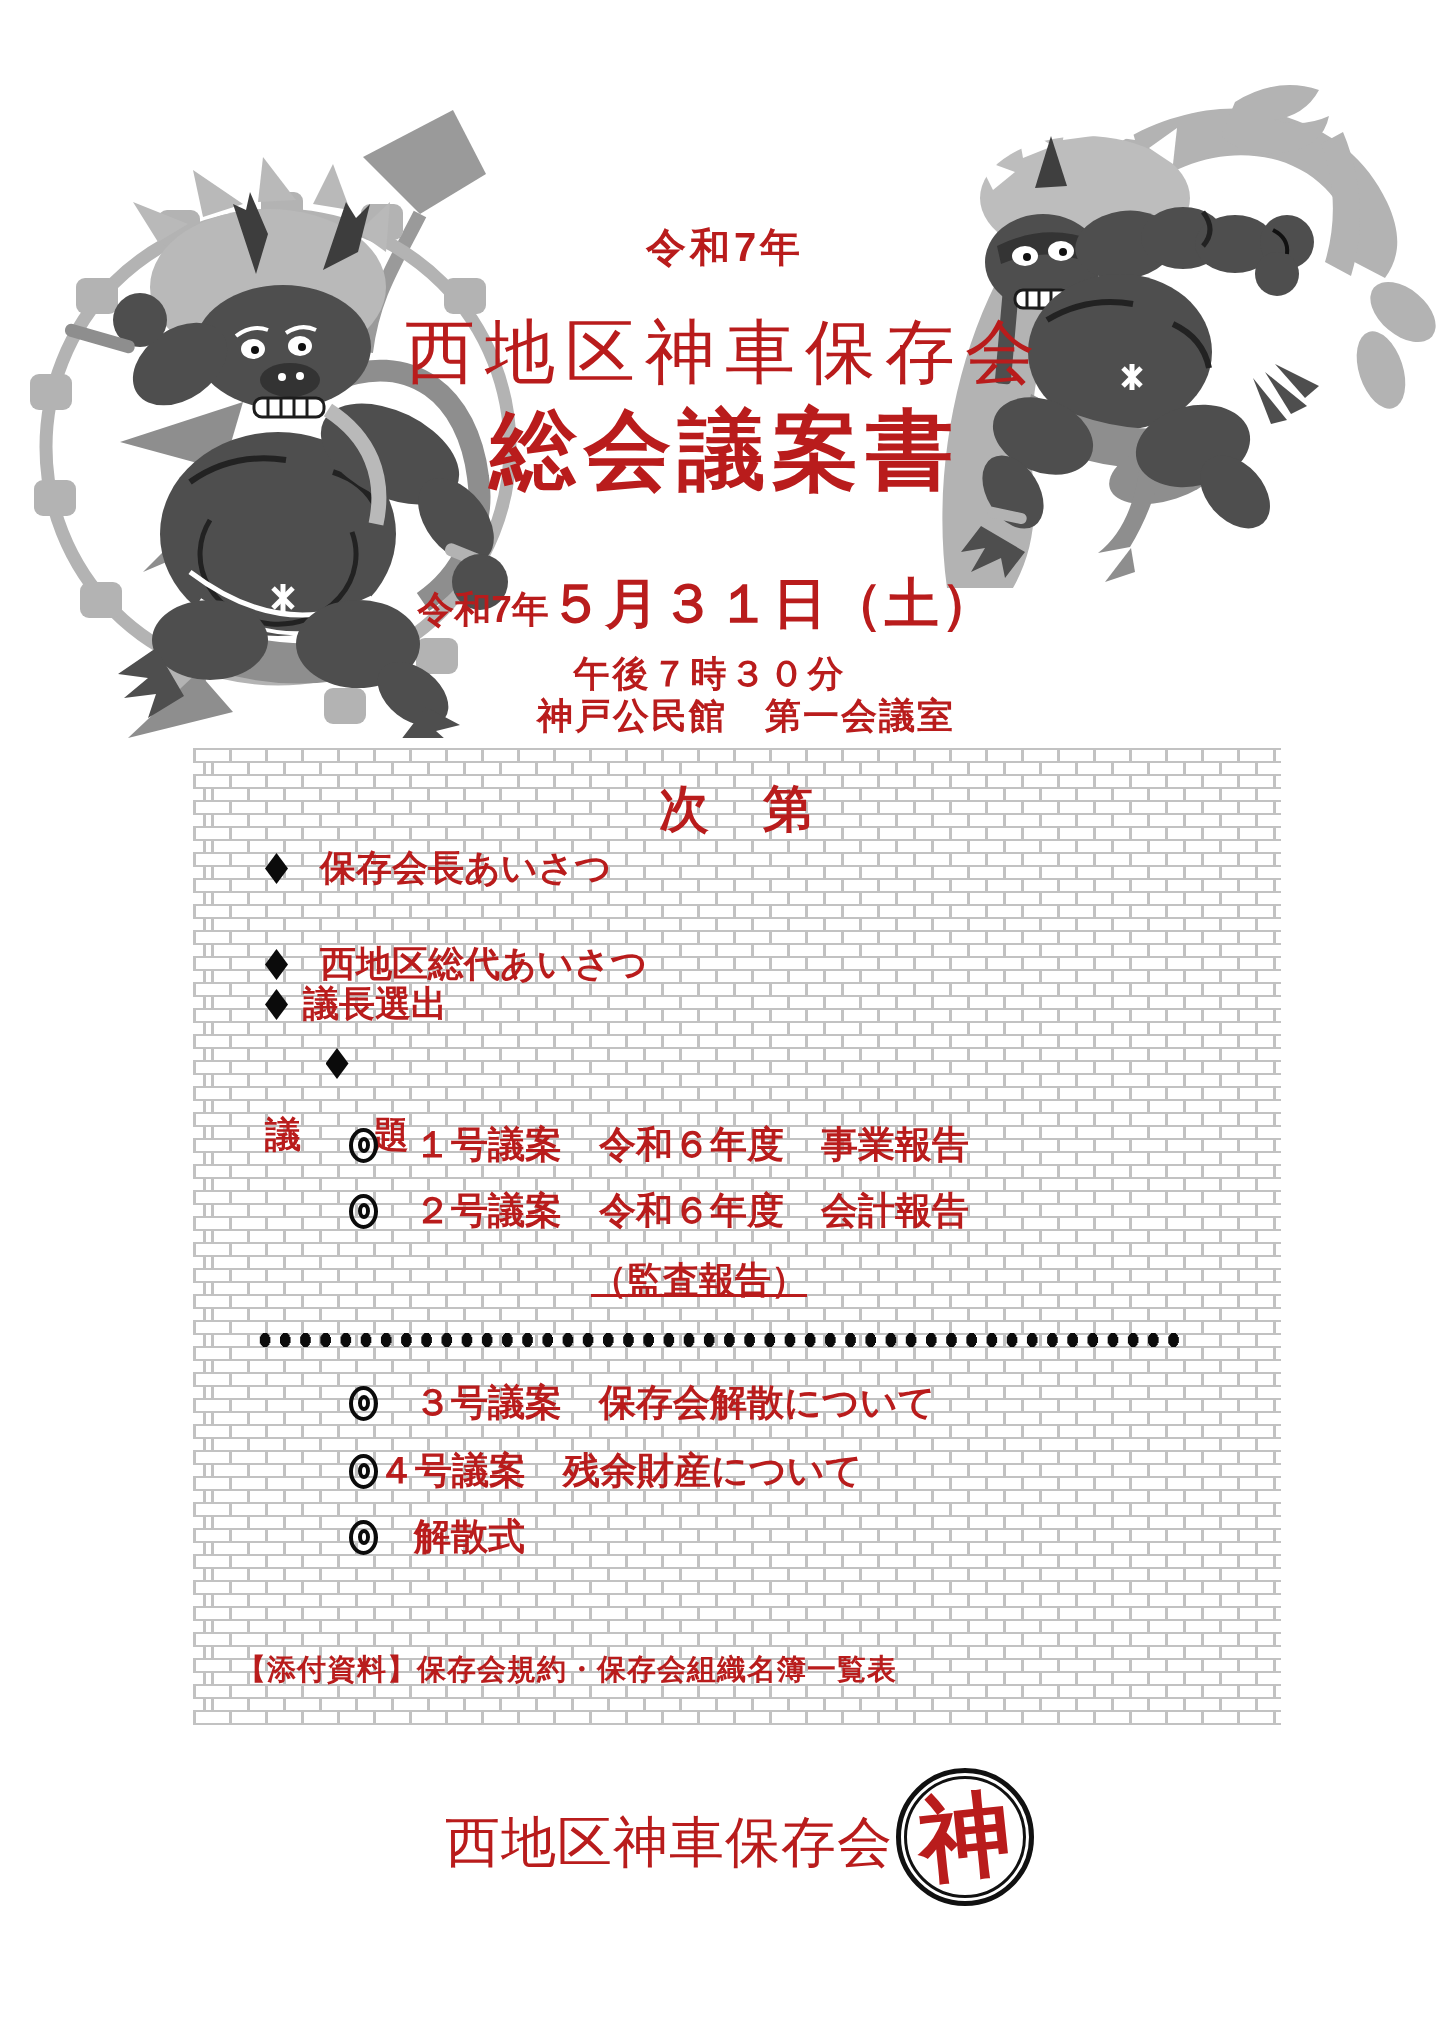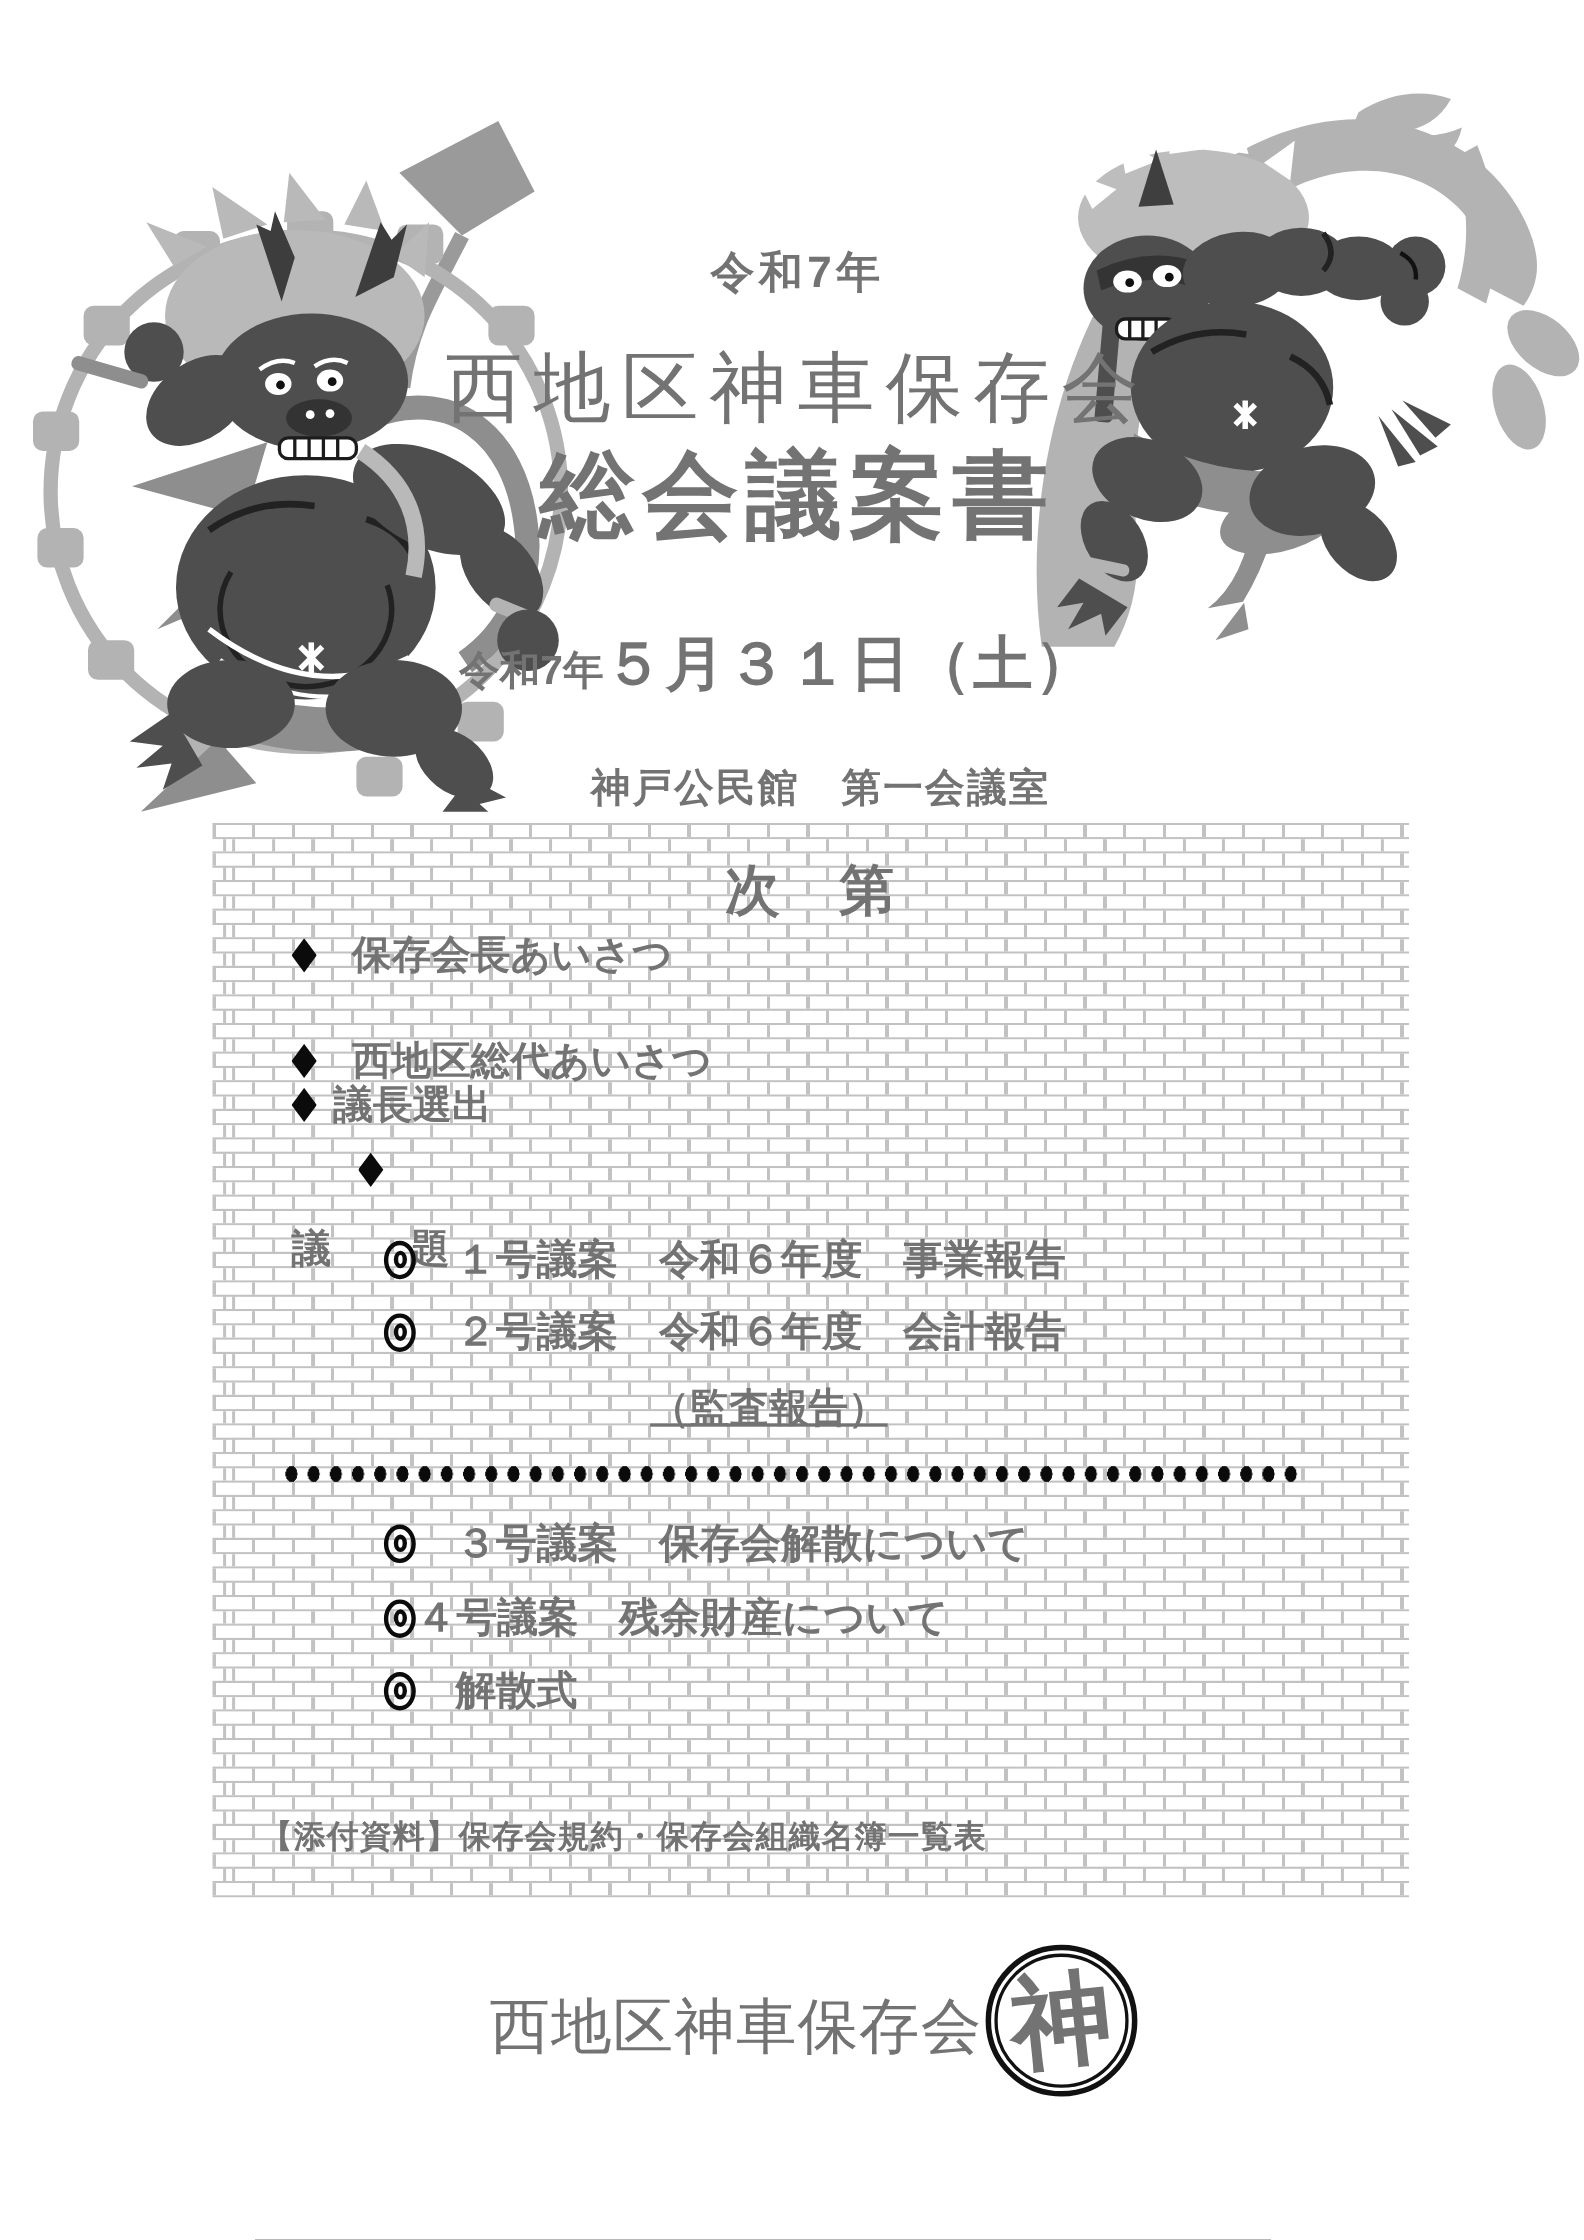--- a/index.html
+++ b/index.html
@@ -1,18 +1,18 @@
 <!DOCTYPE html>
 <html lang="ja"><head>
 <meta charset="utf-8">
 <style>
   html,body{margin:0;padding:0;background:#888;}
   .page{
     position:relative;width:1440px;height:2036px;margin:0 auto;
-    background:#ffffff;overflow:hidden;color:#737373;
+    background:#ffffff;overflow:hidden;color:#b91c1c;
     font-family:"Liberation Serif", serif;
   }
   .abs{position:absolute;}
   .txt{z-index:3;}
   .illus{position:absolute;z-index:1;}
   .center-line{left:0;width:1450px;text-align:center;}
 
   
   .era-year{top:220px;font-family:"Liberation Sans",sans-serif;font-weight:700;font-size:40px;letter-spacing:4px;}
   .assoc-title{top:306px;font-size:70px;font-weight:400;letter-spacing:10px;white-space:nowrap;}
@@ -194,20 +194,21 @@
       <polygon points="340,324 384,346 370,358"></polygon>
     </g>
   </svg>
 
   <div class="abs txt center-line era-year">令和7年</div>
   <div class="abs txt center-line assoc-title">西地区神車保存会</div>
   <div class="abs txt center-line doc-title">総会議案書</div>
   <div class="abs txt date-line" style="left:0;width:1414px;text-align:center;">
     <span class="date-era">令和7年</span><span class="date-main">５月３１日（土）</span>
   </div>
+  <div class="abs txt time-line" style="left:0;width:1420px;text-align:center;">午後７時３０分</div>
   <div class="abs txt place-line" style="left:0;width:1420px;text-align:center;">神戸公民館　第一会議室</div>
 
   <div class="abs brick-box">
     <div class="brick-rows">
         <div class="brick-row"></div>
         <div class="brick-row odd"></div>
         <div class="brick-row"></div>
         <div class="brick-row odd"></div>
         <div class="brick-row"></div>
         <div class="brick-row odd"></div>

